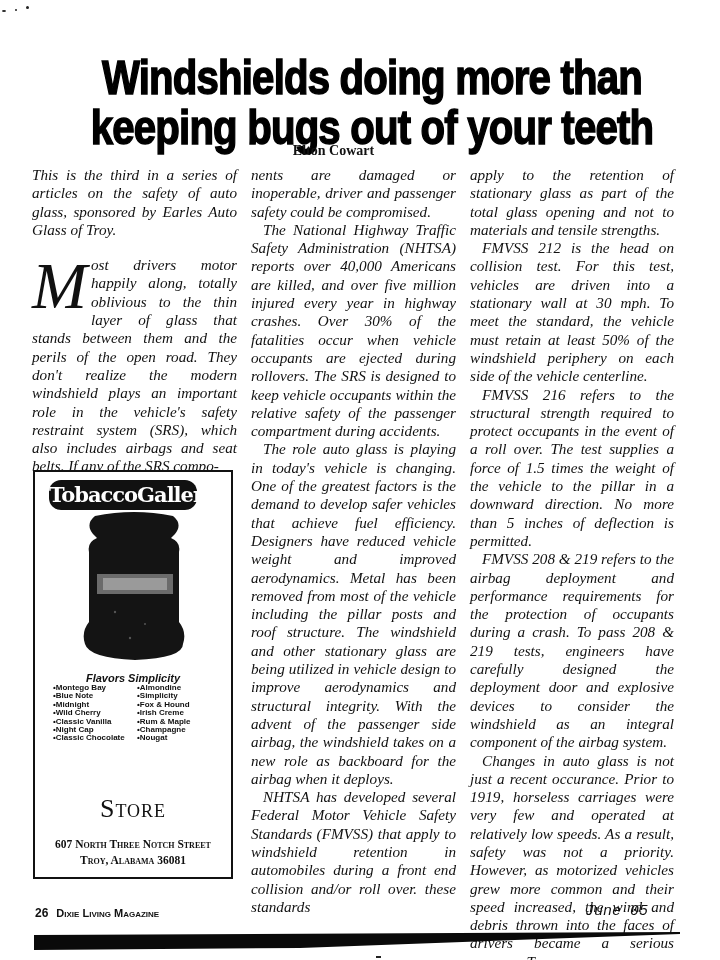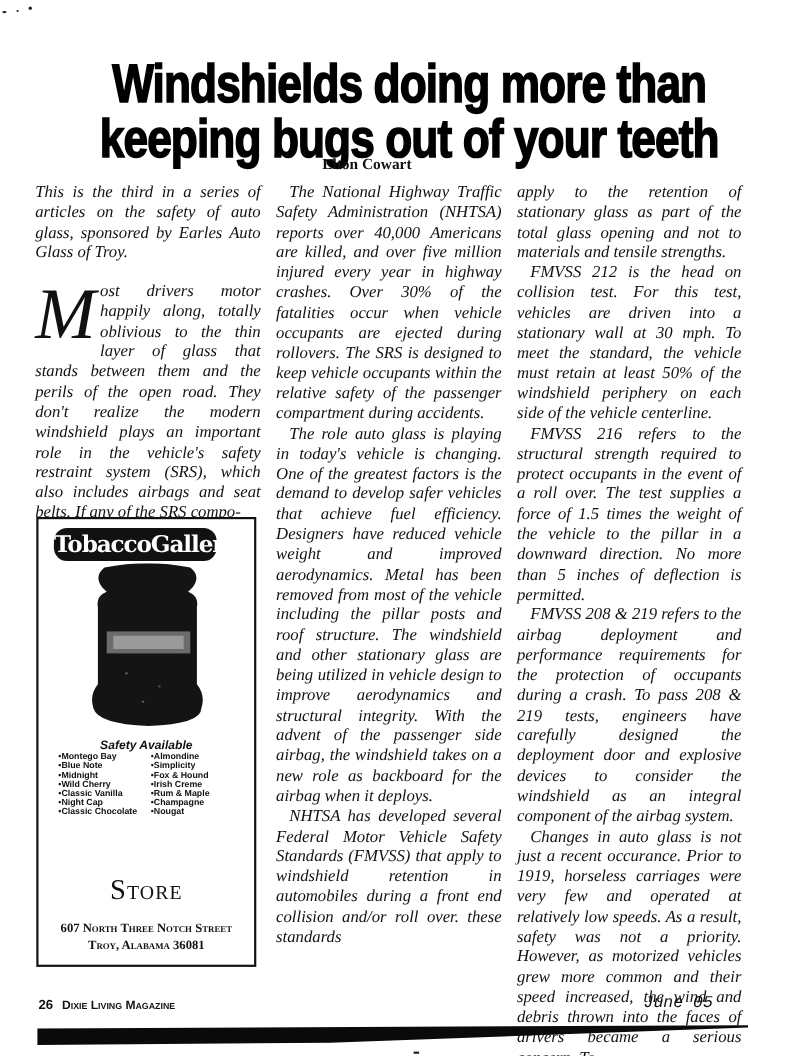--- a/index.html
+++ b/index.html
@@ -50,20 +50,21 @@
 </h1>
 
 <div class="byline">Elton Cowart</div>
 
 <div class="col c1">
   <p class="intro">This is the third in a series of articles on the safety of auto glass, sponsored by Earles Auto Glass of Troy.</p>
   <p><span class="dropcap">M</span><span>ost drivers motor happily along, totally oblivious to the thin layer of glass that stands between them and the perils of the open road. They don't realize the modern windshield plays an important role in the vehicle's safety restraint system (SRS), which also includes airbags and seat belts. If any of the SRS compo-</span></p>
 </div>
 
 <div class="col c2">
+  <p>nents are damaged or inoperable, driver and passenger safety could be compromised.</p>
   <p class="indent">The National Highway Traffic Safety Administration (NHTSA) reports over 40,000 Americans are killed, and over five million injured every year in highway crashes. Over 30% of the fatalities occur when vehicle occupants are ejected during rollovers. The SRS is designed to keep vehicle occupants within the relative safety of the passenger compartment during accidents.</p>
   <p class="indent">The role auto glass is playing in today's vehicle is changing. One of the greatest factors is the demand to develop safer vehicles that achieve fuel efficiency. Designers have reduced vehicle weight and improved aerodynamics. Metal has been removed from most of the vehicle including the pillar posts and roof structure. The windshield and other stationary glass are being utilized in vehicle design to improve aerodynamics and structural integrity. With the advent of the passenger side airbag, the windshield takes on a new role as backboard for the airbag when it deploys.</p>
   <p class="indent">NHTSA has developed several Federal Motor Vehicle Safety Standards (FMVSS) that apply to windshield retention in automobiles during a front end collision and/or roll over. these standards</p>
 </div>
 
 <div class="col c3">
   <p>apply to the retention of stationary glass as part of the total glass opening and not to materials and tensile strengths.</p>
   <p class="indent">FMVSS 212 is the head on collision test. For this test, vehicles are driven into a stationary wall at 30 mph. To meet the standard, the vehicle must retain at least 50% of the windshield periphery on each side of the vehicle centerline.</p>
   <p class="indent">FMVSS 216 refers to the structural strength required to protect occupants in the event of a roll over. The test supplies a force of 1.5 times the weight of the vehicle to the pillar in a downward direction. No more than 5 inches of deflection is permitted.</p>
   <p class="indent">FMVSS 208 &amp; 219 refers to the airbag deployment and performance requirements for the protection of occupants during a crash. To pass 208 &amp; 219 tests, engineers have carefully designed the deployment door and explosive devices to consider the windshield as an integral component of the airbag system.</p>
@@ -73,21 +74,21 @@
 <div class="ad">
   <div class="ad-logo">TobaccoGalleria</div>
   <svg class="ad-photo" viewBox="0 0 118 150">
     <path d="M20 4 Q59 -4 98 4 Q108 12 100 22 L96 26 Q106 30 104 40 L104 110 Q112 120 108 132 Q108 146 60 148 Q14 146 10 132 Q6 120 14 110 L14 40 Q12 30 22 26 L18 22 Q10 12 20 4 Z" fill="#141414"></path>
     <rect x="22" y="62" width="76" height="20" fill="#6b6b6b"></rect>
     <rect x="28" y="66" width="64" height="12" fill="#9a9a9a"></rect>
     <circle cx="40" cy="100" r="1.2" fill="#555"></circle>
       <circle cx="70" cy="112" r="1" fill="#555"></circle>
       <circle cx="55" cy="126" r="1.2" fill="#555"></circle>
   </svg>
-  <div class="ad-flavors-title">Safety Available</div>
+  <div class="ad-flavors-title">Flavors Simplicity</div>
   <ul class="ad-flavors fl-right">
     <li>Almondine</li>
     <li>Simplicity</li>
     <li>Fox &amp; Hound</li>
     <li>Irish Creme</li>
     <li>Rum &amp; Maple</li>
     <li>Champagne</li>
     <li>Nougat</li>
   </ul>
   <ul class="ad-flavors fl-left">

